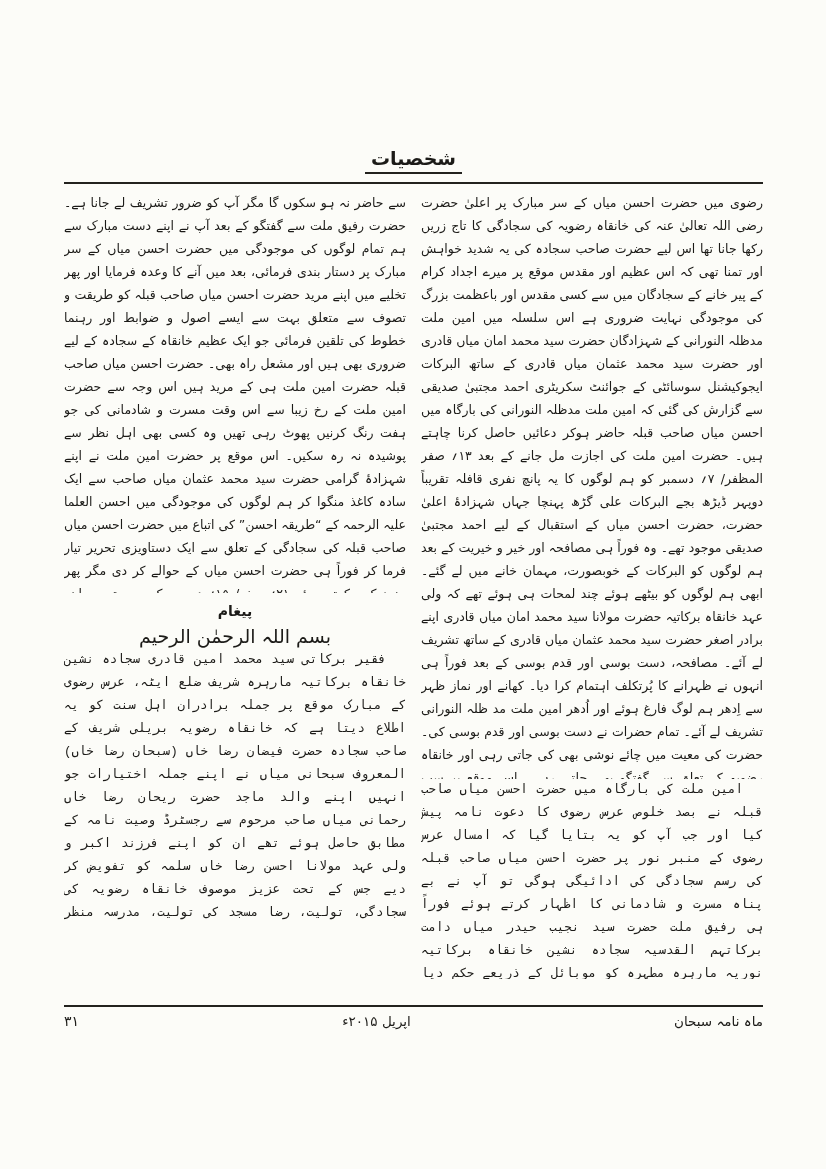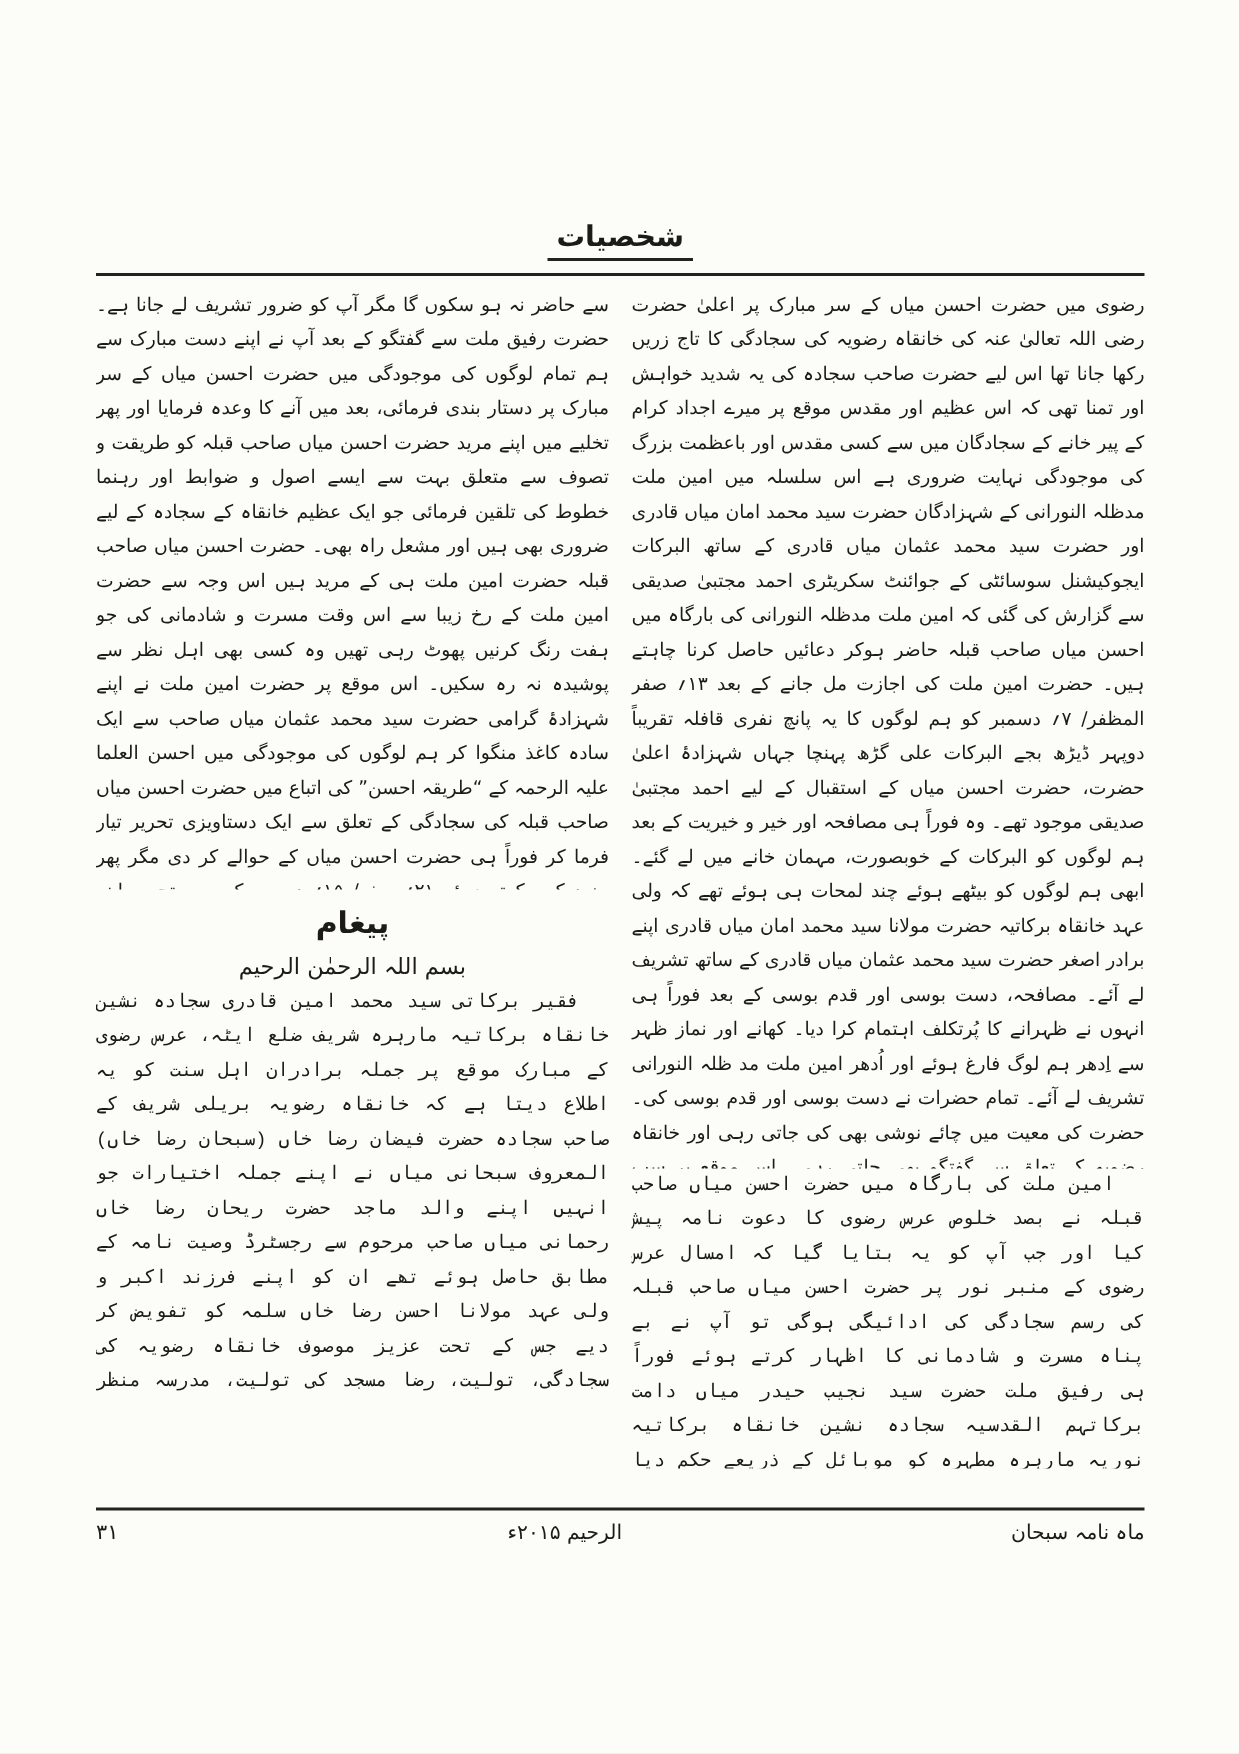--- a/index.html
+++ b/index.html
@@ -48,26 +48,26 @@
     margin:0;
   }
   .clip-tall{ height:588px; }
   .clip-short{ height:200px; }
   .clip-left-a{ height:402px; }
   .clip-left-b{ height:278px; }
   .indent{ text-indent:20px;font-family:Liberation Mono, monospace; }
   .message-heading{
     text-align:center;
     font-weight:bold;
-    font-size:20px;
+    font-size:14px;
     margin:10px 0 4px 0;
   }
   .centered-line{
     text-align:center;
-    font-size:15px;
+    font-size:19px;
     line-height:26px;
     margin:0;
   }
   .footer{
     position:absolute;
     left:64px;top:1005px;
     width:699px;
   }
   .footer-rule{
     border:none;
@@ -115,18 +115,18 @@
         <p class="body-text clip-left-b indent">فقیر برکاتی سید محمد امین قادری سجادہ نشین خانقاہ برکاتیہ مارہرہ شریف ضلع ایٹہ، عرس رضوی کے مبارک موقع پر جملہ برادران اہل سنت کو یہ اطلاع دیتا ہے کہ خانقاہ رضویہ بریلی شریف کے صاحب سجادہ حضرت فیضان رضا خاں (سبحان رضا خاں) المعروف سبحانی میاں نے اپنے جملہ اختیارات جو انہیں اپنے والد ماجد حضرت ریحان رضا خاں رحمانی میاں صاحب مرحوم سے رجسٹرڈ وصیت نامہ کے مطابق حاصل ہوئے تھے ان کو اپنے فرزند اکبر و ولی عہد مولانا احسن رضا خاں سلمہ کو تفویض کر دیے جس کے تحت عزیز موصوف خانقاہ رضویہ کی سجادگی، تولیت، رضا مسجد کی تولیت، مدرسہ منظر اسلام کا انتظام و انصرام، ماہنامہ اعلیٰ حضرت کی اشاعت اور دیگر اوقاف کی حفاظت اور نگرانی کے حامل ہوں گے۔</p>
       </div>
 
     </div>
   </div>
 
   <div class="footer">
     <hr class="footer-rule">
     <div class="footer-row">
       <span class="footer-magazine">ماہ نامہ سبحان</span>
-      <span class="footer-date">الرحیم ۲۰۱۵ء</span>
+      <span class="footer-date">اپریل ۲۰۱۵ء</span>
       <span class="footer-page-number">۳۱</span>
     </div>
   </div>
 
 </div>
 
 </body></html>

